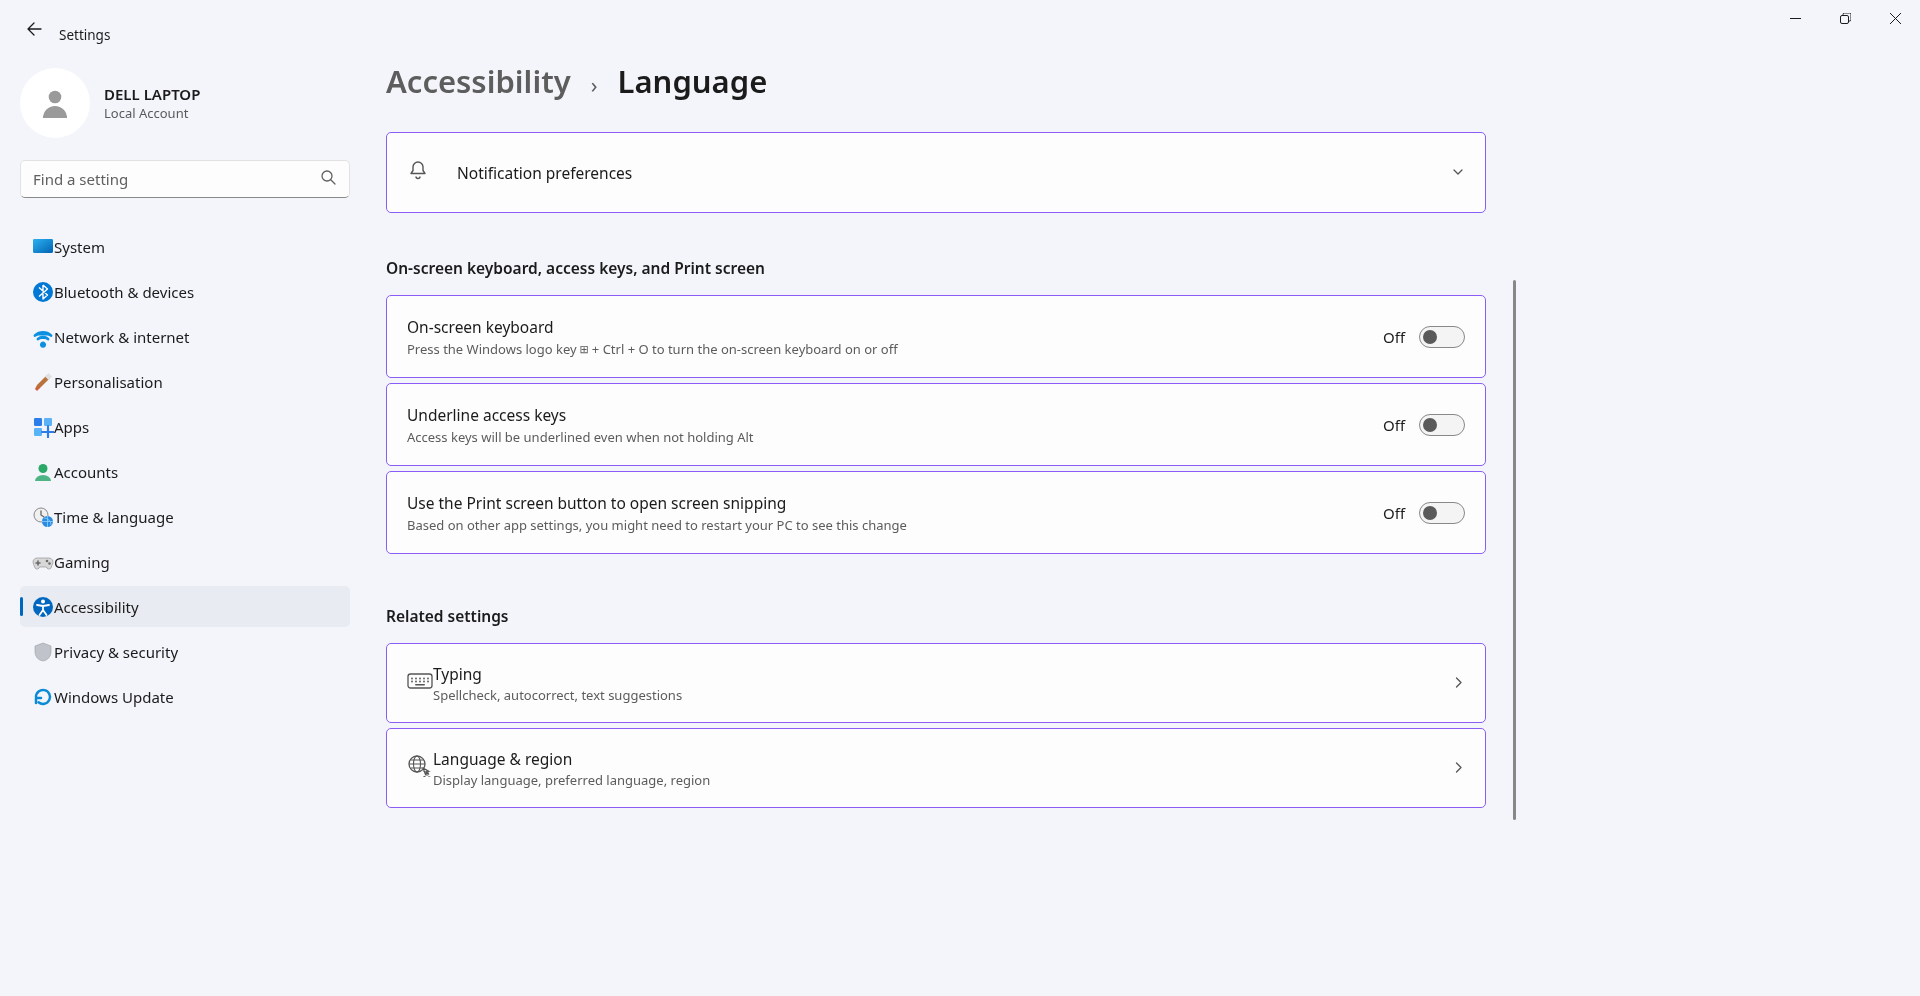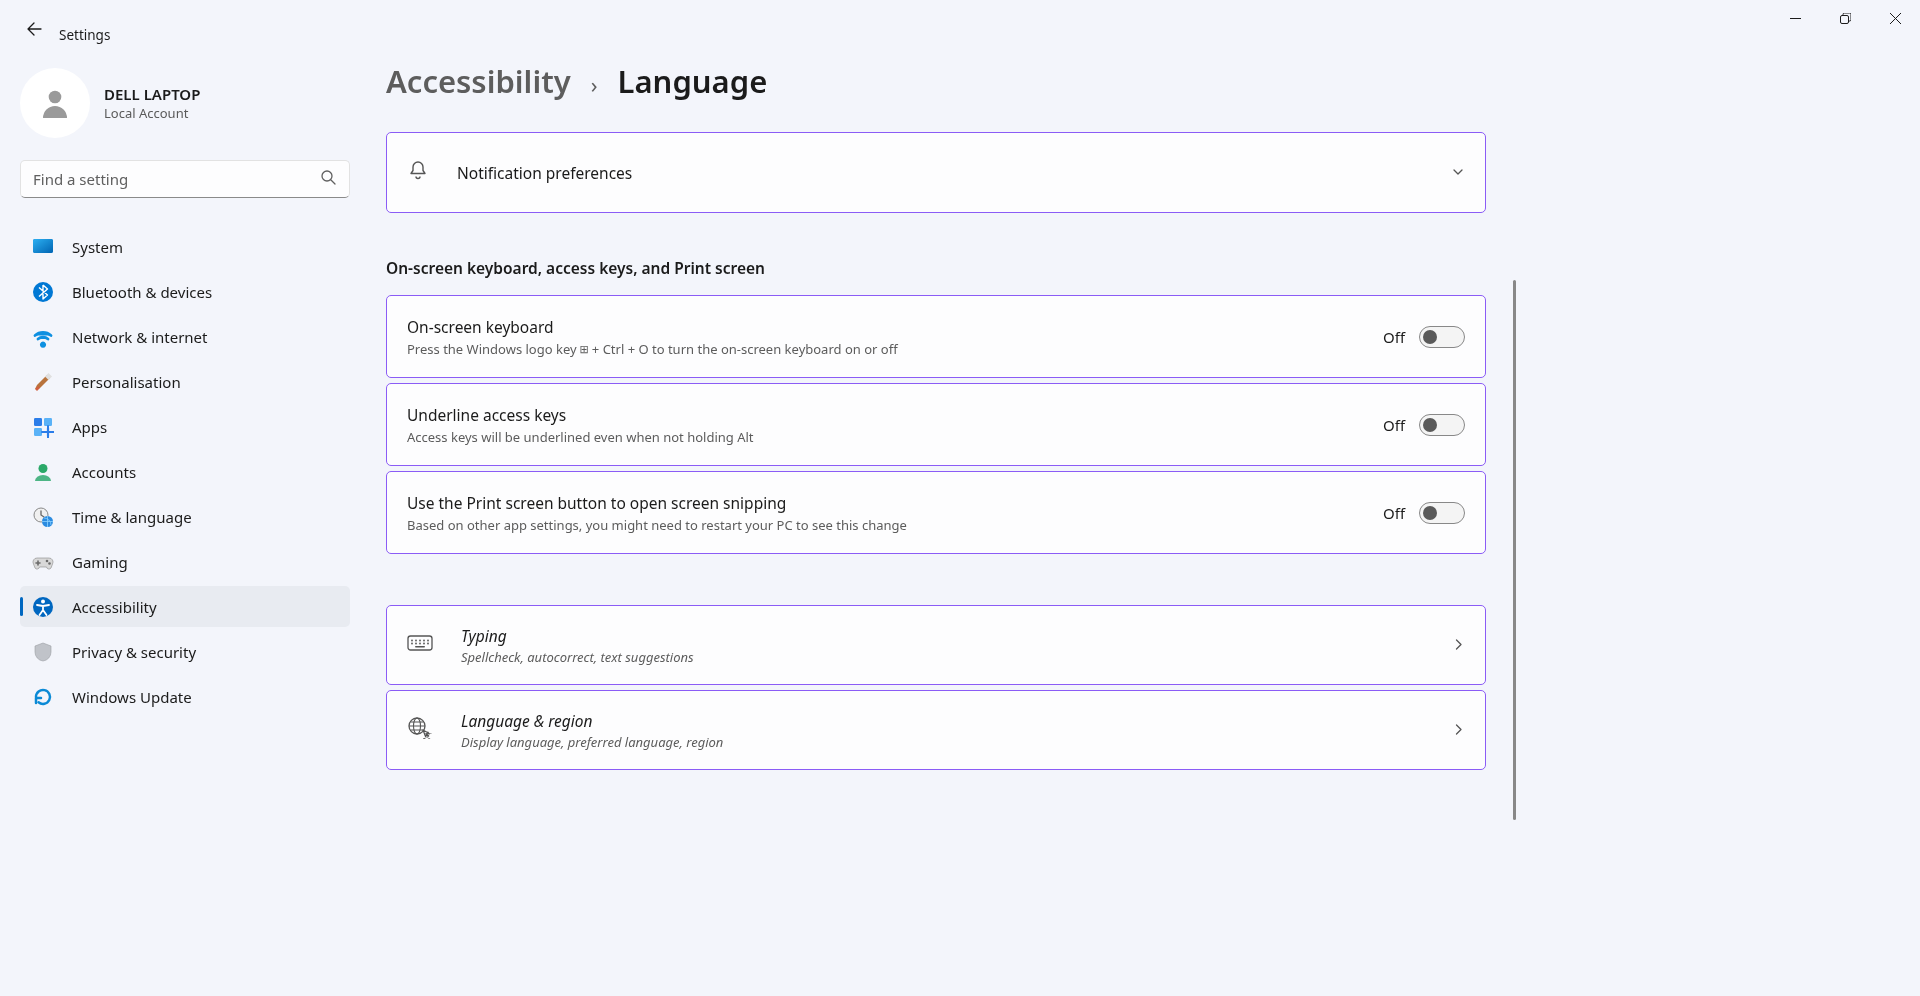--- a/index.html
+++ b/index.html
@@ -108,21 +108,20 @@
       transform: translateY(-50%);
       color: #606060;
     }
     .nav-list { list-style: none; display: flex; flex-direction: column; gap: 4px; }
     .nav-item {
       display: flex;
       align-items: center;
       height: 41px;
       border-radius: 5px;
       padding-left: 12px;
-      gap: 18px;
       font-size: 15px;
       color: #1b1b1b;
       position: relative;
     }
     .nav-item.selected { background: #e8ebf1; }
     .nav-item.selected::before {
       content: "";
       position: absolute;
       left: 0;
       top: 11px;
@@ -229,22 +228,20 @@
       top: 3px;
       width: 14px;
       height: 14px;
       border-radius: 50%;
       background: #5a5a5a;
     }
     .section-space { height: 46px; }
     .link-card {
       height: 80px;
       margin-bottom: 5px;
-      gap: 28px;
-      font-style: italic;
     }
     .link-icon { color: #555; flex-shrink:0; }
     .link-texts { flex: 1; }
     .link-title { font-size: 15.5px; }
     .link-sub { font-size: 13px; color: #5c5c5c; margin-top: 1px; }
     .link-chevron { color: #555; }
     .scroll-track {
       position: fixed;
       right: 404px;
       top: 280px;
@@ -486,20 +483,21 @@
           <div class="toggle-sub">Based on other app settings, you might need to restart your PC to see this change</div>
         </div>
         <span class="toggle-state">Off</span>
         <div class="toggle-switch">
             <div class="toggle-thumb"></div>
           </div>
       </div>
 
       <div class="section-space"></div>
 
+      <div class="section-header">Related settings</div>
 
       <div class="card link-card">
         <span class="link-icon">
           <svg width="26" height="20" viewBox="0 0 26 20">
               <rect x="1" y="3" width="24" height="14" rx="2.5" stroke="#555" stroke-width="1.3" fill="none"></rect>
               <circle cx="5" cy="7.5" r="0.9" fill="#555"></circle>
               <circle cx="9" cy="7.5" r="0.9" fill="#555"></circle>
               <circle cx="13" cy="7.5" r="0.9" fill="#555"></circle>
               <circle cx="17" cy="7.5" r="0.9" fill="#555"></circle>
               <circle cx="21" cy="7.5" r="0.9" fill="#555"></circle>

